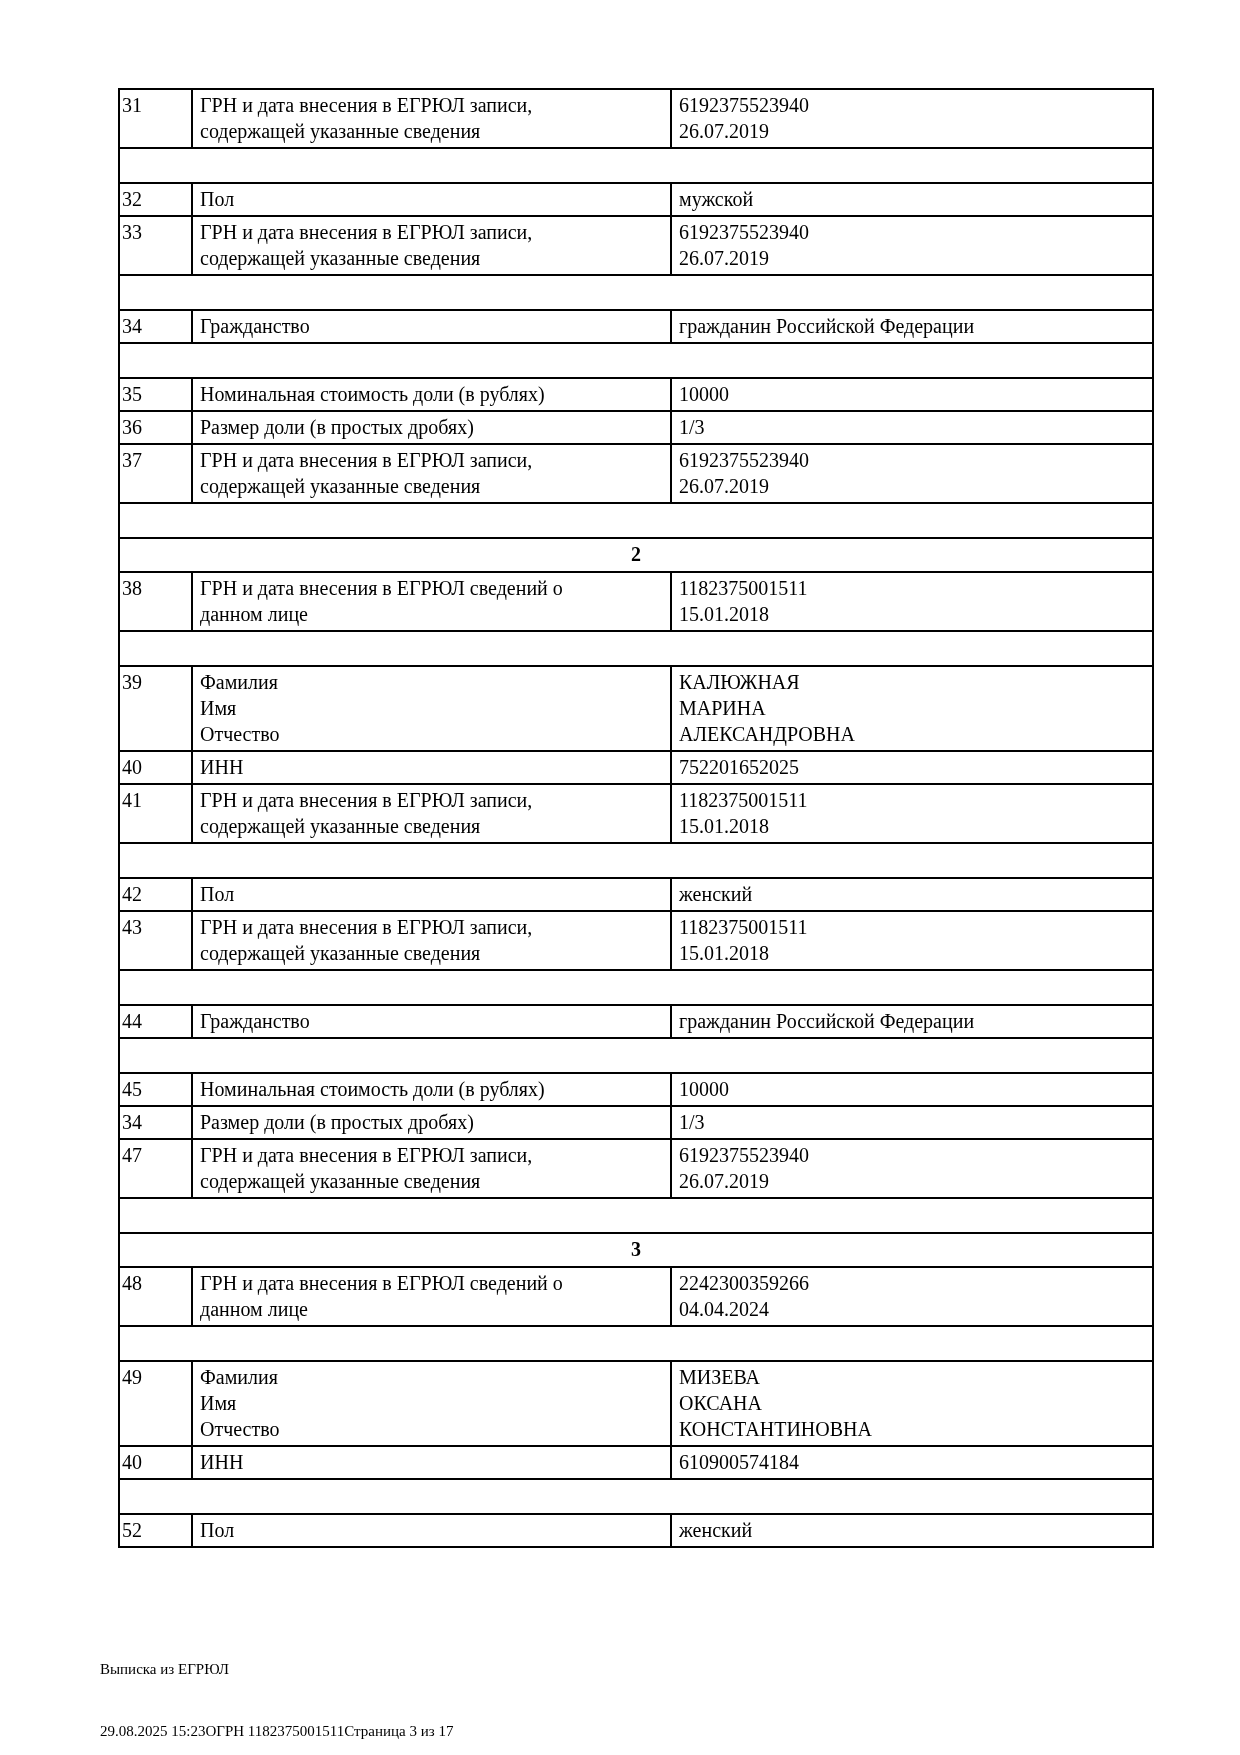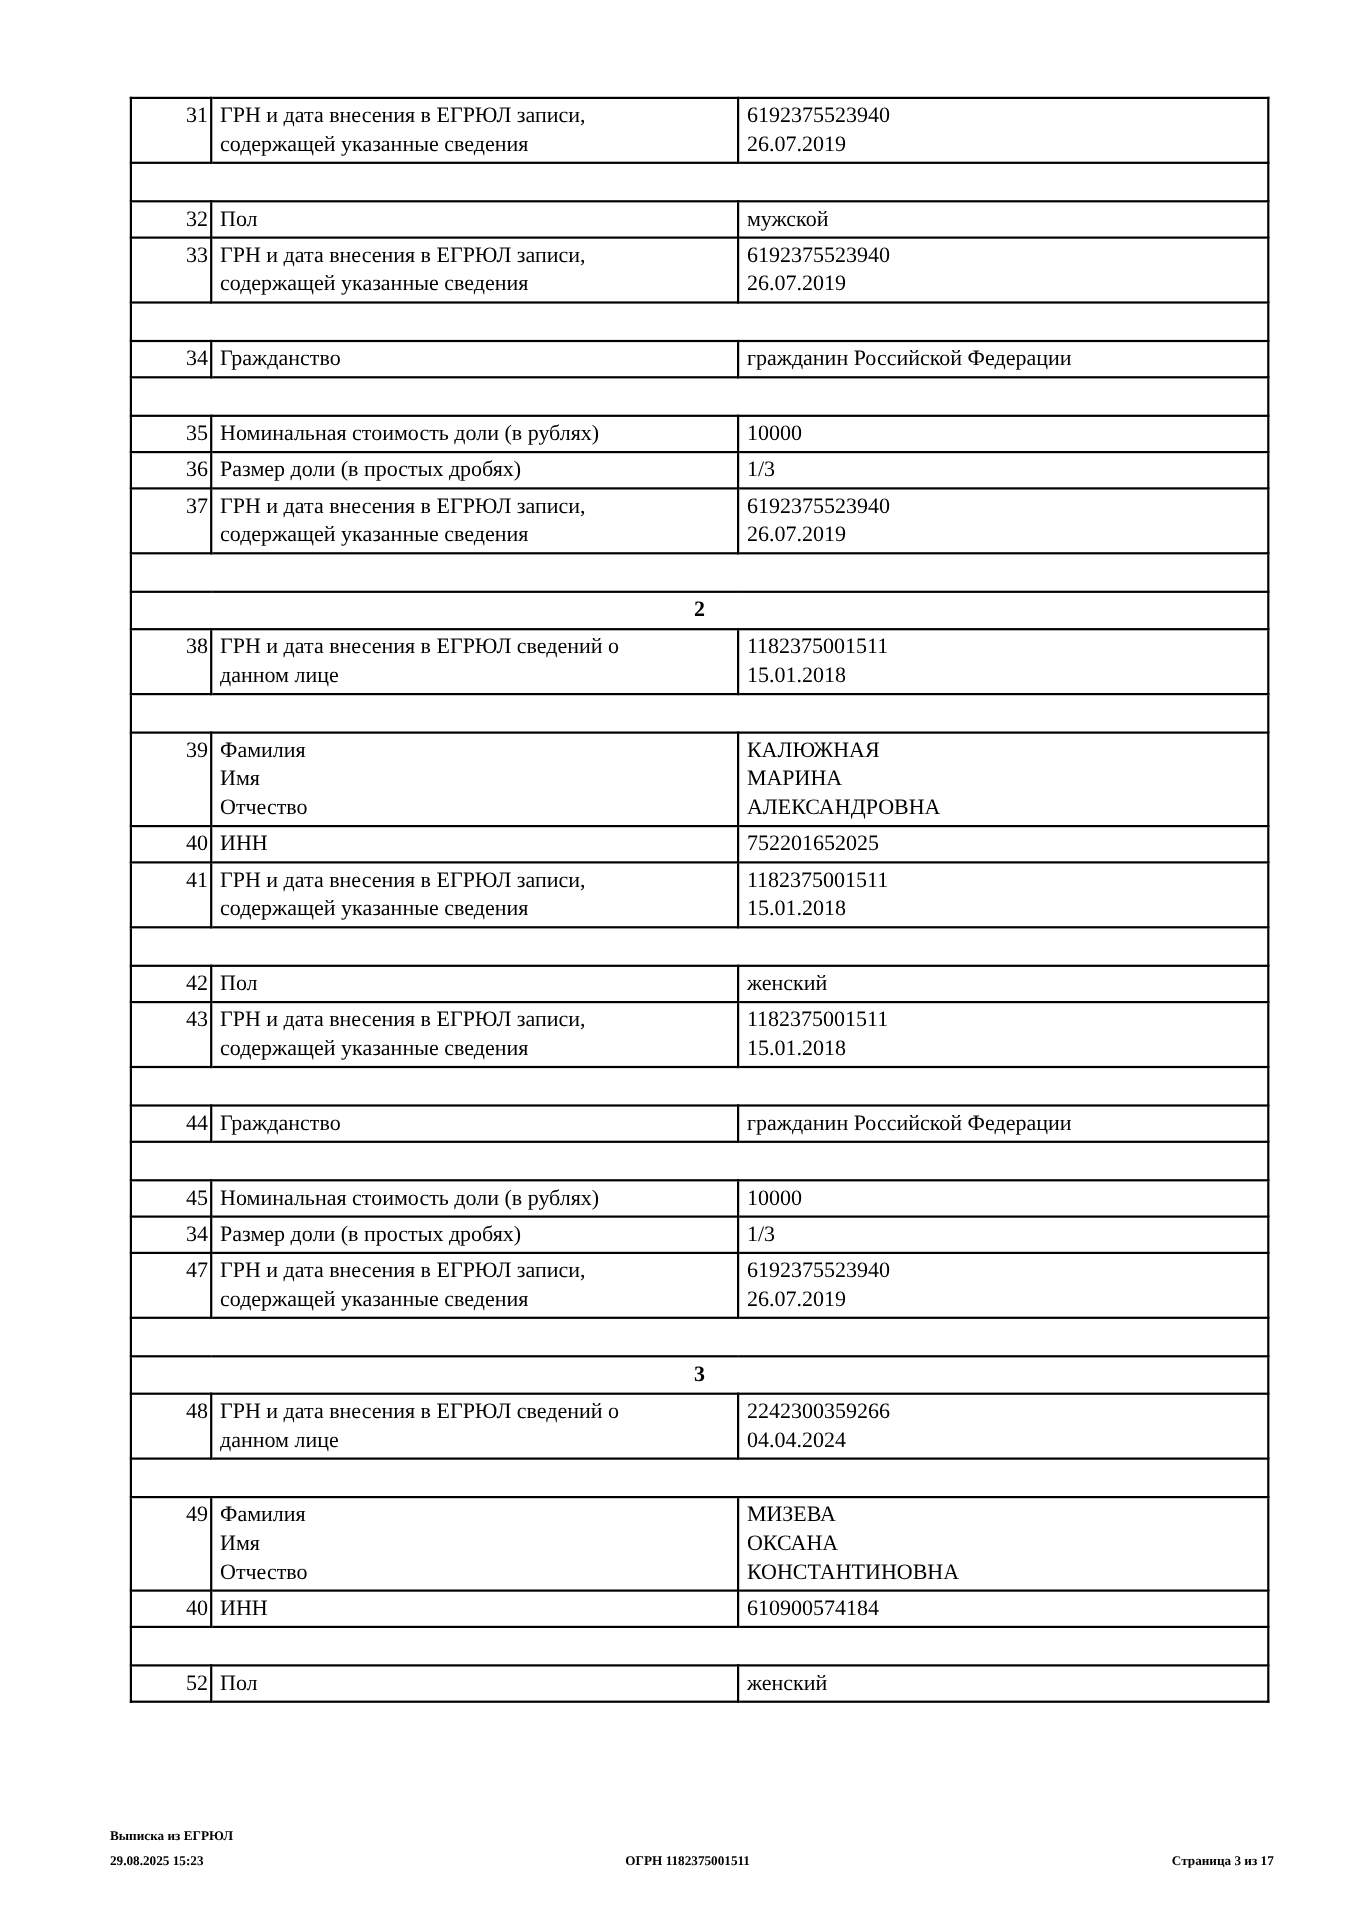--- a/index.html
+++ b/index.html
@@ -23,21 +23,21 @@
     table-layout: fixed;
     font-size: 20px;
     line-height: 26px;
   }
   .doc-table td {
     border: 2px solid #000000;
     vertical-align: top;
     overflow: hidden;
   }
   td.num {
-    text-align: right;
+    text-align: left;
     padding: 2px 2px 3px 2px;
   }
   td.label {
     padding: 2px 10px 3px 7px;
     white-space: pre-line;
   }
   td.value {
     padding: 2px 20px 3px 7px;
     white-space: pre-line;
   }
@@ -51,28 +51,27 @@
   }
   .col-num   { width: 73px; }
   .col-label { width: 479px; }
   .col-value { width: 482px; }
 
   .footer {
     position: absolute;
     left: 100px;
     top: 1658px;
     width: 1058px;
-    font-size: 12px;
+    font-size: 15px;
     line-height: 22px;
-    font-weight: bold;
   }
   .footer-line2 {
     display: flex;
-    justify-content: space-between;
     align-items: baseline;
+    margin-top: 40px;
   }
 </style>
 </head>
 <body>
 
 <table class="doc-table">
   <colgroup>
     <col class="col-num">
       <col class="col-label">
       <col class="col-value">

